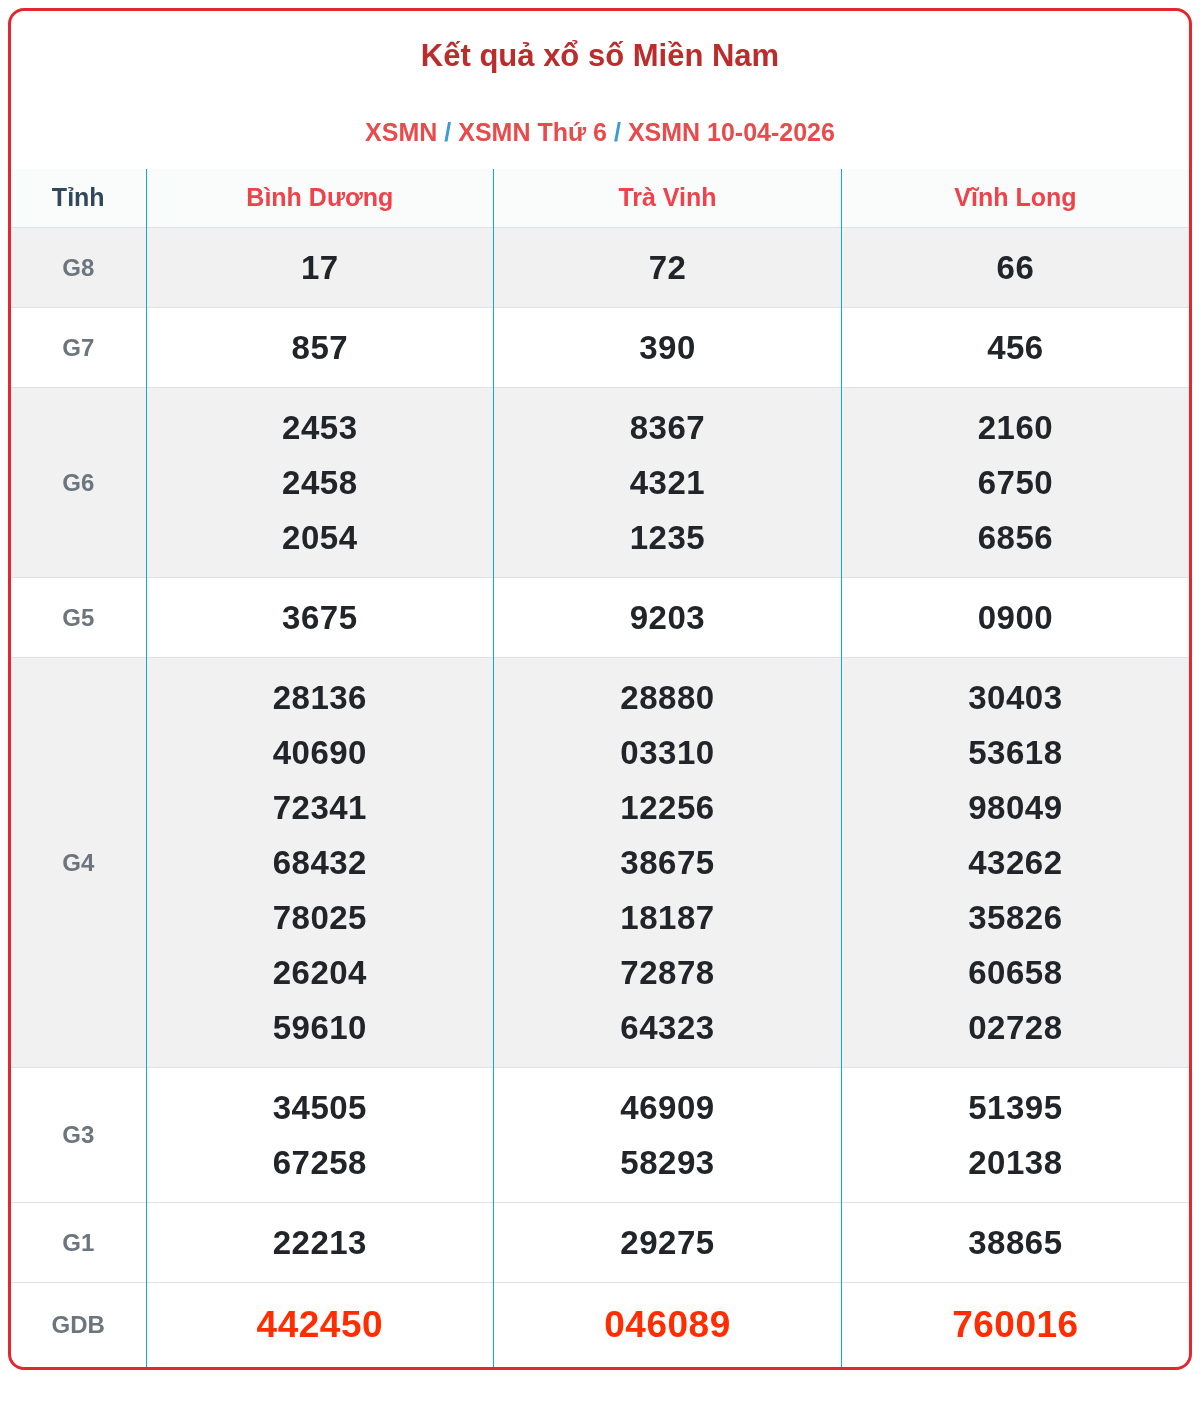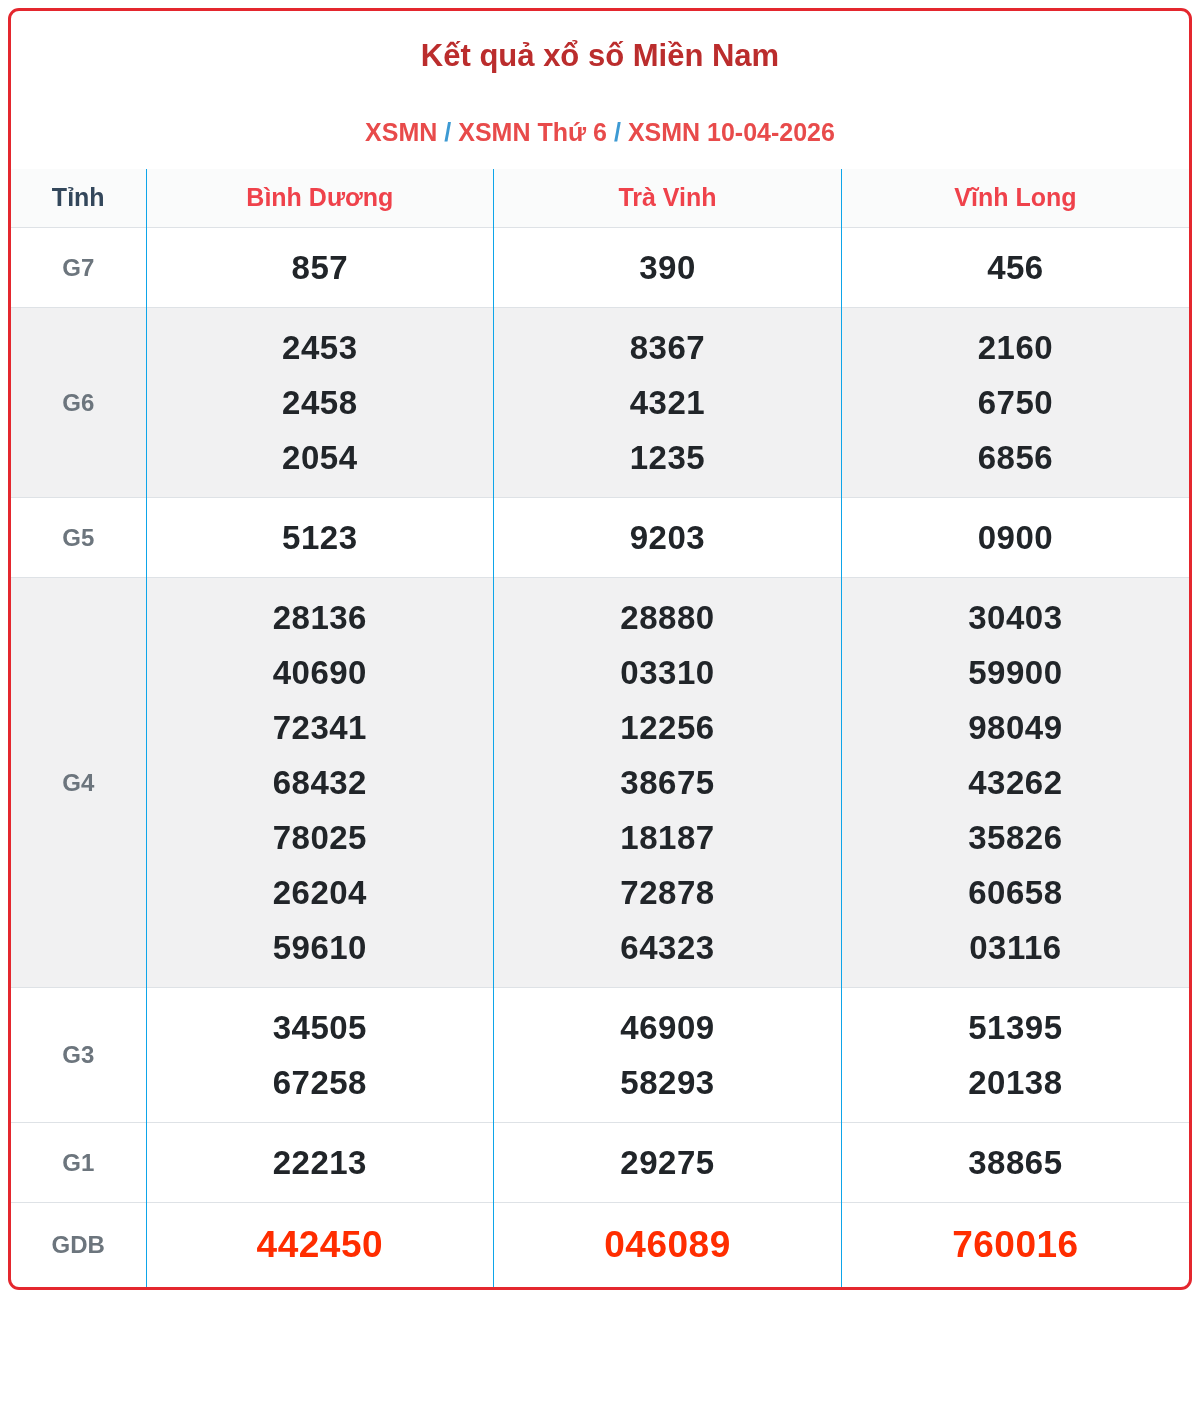--- a/index.html
+++ b/index.html
@@ -17,21 +17,21 @@
     --grid:#dee2e6;
   }
   *{box-sizing:border-box;}
   html,body{margin:0;padding:0;background:#ffffff;
     font-family:"Liberation Sans","DejaVu Sans",sans-serif;}
   .page{width:1200px;min-height:1426px;position:relative;background:#fff;}
 
   .card{
     margin:8px 8px 0 8px;
     border:3px solid var(--card-border);
-    border-radius:11px;
+    border-radius:16px;
     overflow:hidden;
     background:#fff;
   }
 
   .card-header{text-align:center;padding:25px 10px 20px;}
   .page-title{
     margin:0 0 13px 0;
     font-size:31px;
     line-height:1.3;
     font-weight:bold;
@@ -108,20 +108,32 @@
       </colgroup>
       <thead>
         <tr>
           <td class="corner">Tỉnh</td>
           <td>Bình Dương</td>
           <td>Trà Vinh</td>
           <td>Vĩnh Long</td>
         </tr>
       </thead>
       <tbody id="rows">
+          <tr class="shaded">
+            <td class="prize-label">G8</td>
+            <td>
+              <div class="num">17</div>
+            </td>
+            <td>
+              <div class="num">72</div>
+            </td>
+            <td>
+              <div class="num">66</div>
+            </td>
+          </tr>
           <tr>
             <td class="prize-label">G7</td>
             <td>
               <div class="num">857</div>
             </td>
             <td>
               <div class="num">390</div>
             </td>
             <td>
               <div class="num">456</div>
@@ -141,21 +153,21 @@
             </td>
             <td>
               <div class="num">2160</div>
               <div class="num">6750</div>
               <div class="num">6856</div>
             </td>
           </tr>
           <tr>
             <td class="prize-label">G5</td>
             <td>
-              <div class="num">5123</div>
+              <div class="num">3675</div>
             </td>
             <td>
               <div class="num">9203</div>
             </td>
             <td>
               <div class="num">0900</div>
             </td>
           </tr>
           <tr class="shaded">
             <td class="prize-label">G4</td>
@@ -172,26 +184,26 @@
               <div class="num">28880</div>
               <div class="num">03310</div>
               <div class="num">12256</div>
               <div class="num">38675</div>
               <div class="num">18187</div>
               <div class="num">72878</div>
               <div class="num">64323</div>
             </td>
             <td>
               <div class="num">30403</div>
-              <div class="num">59900</div>
+              <div class="num">53618</div>
               <div class="num">98049</div>
               <div class="num">43262</div>
               <div class="num">35826</div>
               <div class="num">60658</div>
-              <div class="num">03116</div>
+              <div class="num">02728</div>
             </td>
           </tr>
           <tr>
             <td class="prize-label">G3</td>
             <td>
               <div class="num">34505</div>
               <div class="num">67258</div>
             </td>
             <td>
               <div class="num">46909</div>

